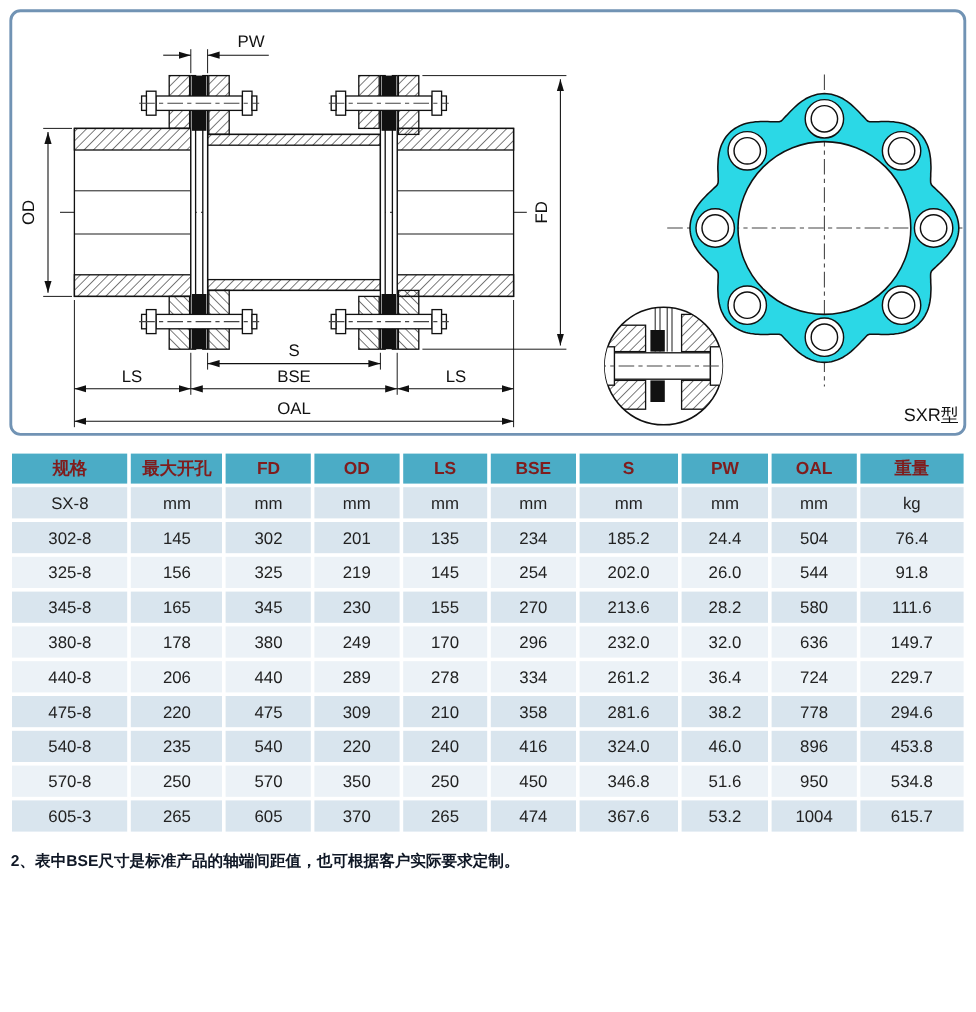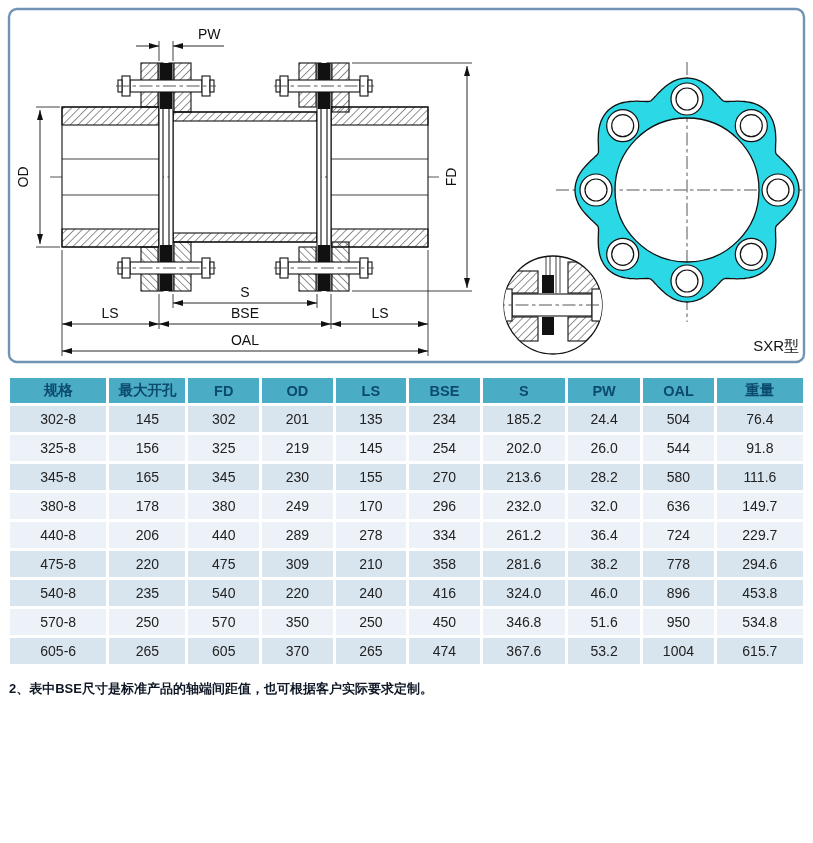--- a/index.html
+++ b/index.html
@@ -8,21 +8,21 @@
   .cl{stroke:#444;stroke-width:0.9;stroke-dasharray:13 3.5 3.5 3.5;fill:none;}
   .thin{stroke:#111;stroke-width:0.8;fill:none;}
   .wh{fill:#fff;stroke:#111;stroke-width:1.1;}
   .hat{fill:url(#hat);stroke:#111;stroke-width:1.1;}
   .dim{stroke:#111;stroke-width:0.9;fill:none;}
   .ext{stroke:#111;stroke-width:0.8;fill:none;}
   .lbl{font-family:"Liberation Sans",sans-serif;font-size:14px;fill:#111;}
   .typ{font-family:"Liberation Sans",sans-serif;font-size:15px;fill:#111;}
   .tablewrap{padding:3px 7px 0 7px;}
   table{width:100%;border-collapse:separate;border-spacing:3px;table-layout:fixed;}
-  th{background:var(--header-bg,#4bacc6);color:#0c4a6e;font-size:14.5px;font-weight:bold;height:21px;padding:2px 0;text-align:center;}
+  th{background:var(--header-bg,#4bacc6);color:#7f1d1d;font-size:14.5px;font-weight:bold;height:21px;padding:2px 0;text-align:center;}
   td{text-align:center;font-size:14px;color:#222;height:26px;padding:0;}
   tr.dark td{background:var(--row-dark,#d9e5ee);}
   tr.light td{background:var(--row-light,#ecf2f7);}
   .notes{margin:8px 9px;font-size:13px;font-weight:bold;color:#101826;line-height:2.1;}
 </style>
 </head>
 <body>
 
 <svg class="diagram" width="813" height="372" viewBox="0 0 813 372">
   <defs>
@@ -210,20 +210,32 @@
           <th>LS</th>
           <th>BSE</th>
           <th>S</th>
           <th>PW</th>
           <th>OAL</th>
           <th>重量</th>
         </tr>
       </thead>
     <tbody>
         <tr class="dark">
+          <td>SX-8</td>
+          <td>mm</td>
+          <td>mm</td>
+          <td>mm</td>
+          <td>mm</td>
+          <td>mm</td>
+          <td>mm</td>
+          <td>mm</td>
+          <td>mm</td>
+          <td>kg</td>
+        </tr>
+        <tr class="dark">
           <td>302-8</td>
           <td>145</td>
           <td>302</td>
           <td>201</td>
           <td>135</td>
           <td>234</td>
           <td>185.2</td>
           <td>24.4</td>
           <td>504</td>
           <td>76.4</td>
@@ -306,21 +318,21 @@
           <td>570</td>
           <td>350</td>
           <td>250</td>
           <td>450</td>
           <td>346.8</td>
           <td>51.6</td>
           <td>950</td>
           <td>534.8</td>
         </tr>
         <tr class="dark">
-          <td>605-6</td>
+          <td>605-3</td>
           <td>265</td>
           <td>605</td>
           <td>370</td>
           <td>265</td>
           <td>474</td>
           <td>367.6</td>
           <td>53.2</td>
           <td>1004</td>
           <td>615.7</td>
         </tr>

